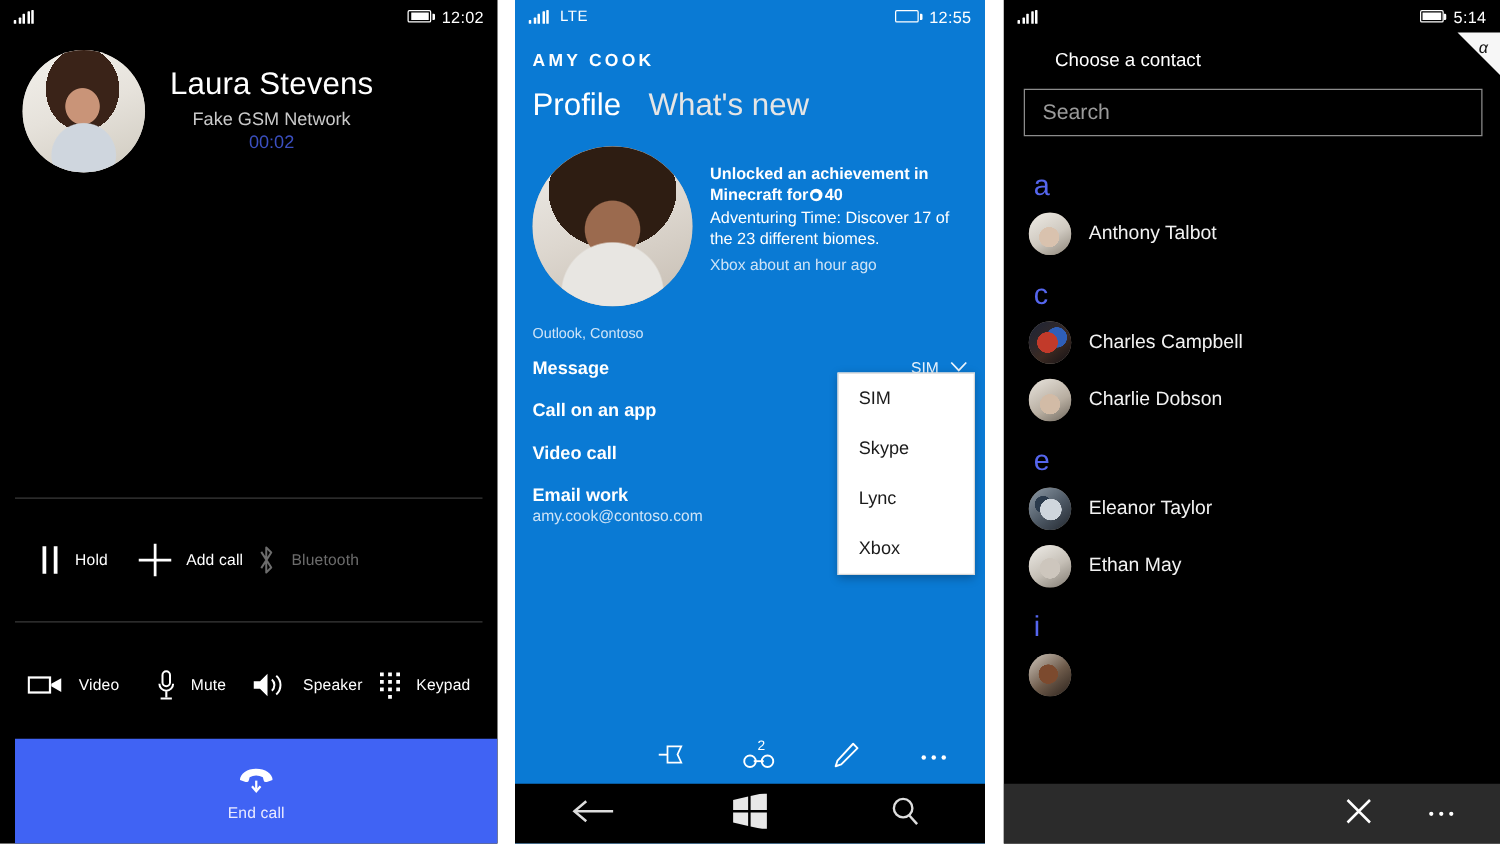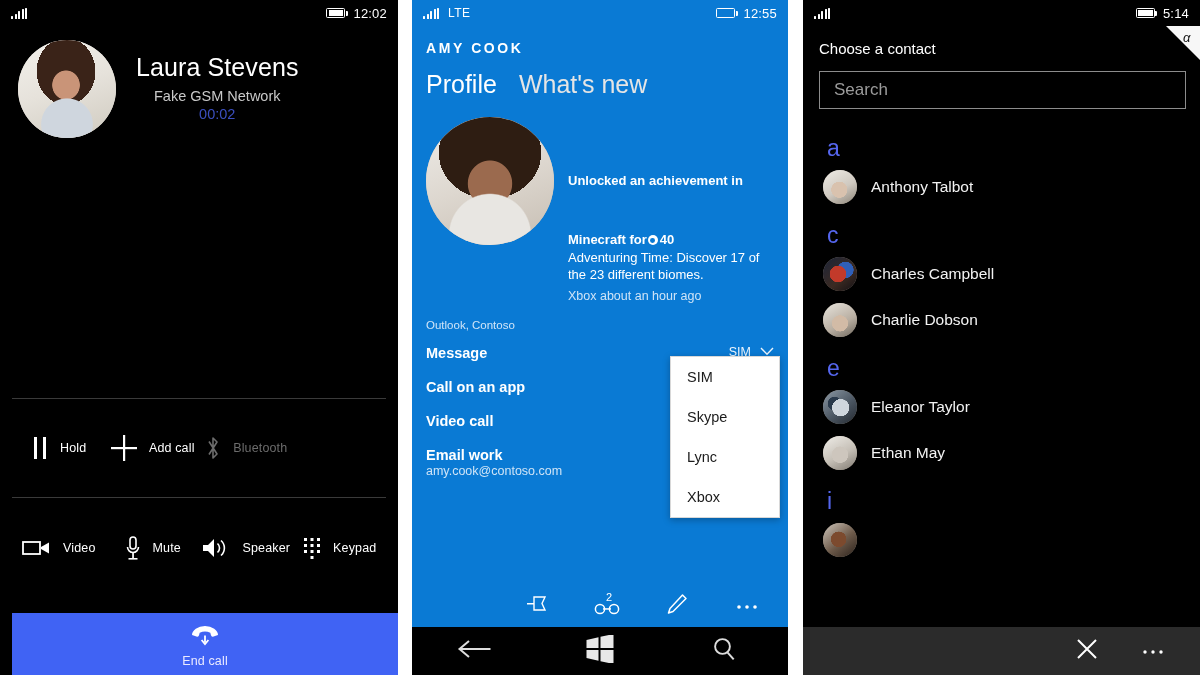--- a/index.html
+++ b/index.html
@@ -48,37 +48,37 @@
   .pad { position:absolute; left:12px; right:12px; }
   .divider { height:1px; background:#3a3a3a; }
   .row-actions { display:flex; }
   .act { flex:1 1 0; display:flex; flex-direction:row; align-items:center;
          justify-content:center; gap:11px; color:#fff; }
   .act.disabled { color:#6c6c6c; }
   .act-lbl { font-size:12.5px; letter-spacing:.15px; }
   .act-ico { height:26px; display:flex; align-items:center; justify-content:center; }
   .act-ico svg { display:block; }
 
-  .endcall { position:absolute; left:12px; right:0; bottom:0; height:62px;
+  .endcall { position:absolute; left:12px; right:0; bottom:0; height:84px;
              background:#4063f4; display:flex; flex-direction:column;
              align-items:center; justify-content:center; gap:7px; color:#fff; }
   .endcall .act-lbl { font-size:12.5px; color:#eaeaff; }
 
   
   .p2-title { font-size:14px; font-weight:700; letter-spacing:2.6px; color:#fff;
               padding:14px 0 0 14px; }
   .p2-tabs { display:flex; align-items:flex-end; gap:22px; padding:14px 0 0 14px; }
   .p2-tab { font-size:25px; color:#e5e5e5; font-weight:400; }
   .p2-tab.active { color:#ffffff; }
 
   .p2-card { display:flex; padding:18px 14px 0 14px; }
   .avatar-md { width:128px; height:128px; border-radius:50%; flex:0 0 auto;
                overflow:hidden; position:relative; background:#cdbba9; }
   .ach { margin-left:14px; padding-top:13px; color:#fff; }
-  .ach-b { font-size:13px; font-weight:700; line-height:1.32;margin-top:42px; }
+  .ach-b { font-size:13px; font-weight:700; line-height:1.32; }
   .ach-n { font-size:13px; line-height:1.32; margin-top:1px; }
   .ach-s { font-size:12.5px; color:#cfe4f7; margin-top:5px; }
   .gpoint { display:inline-block; width:10px; height:10px; border-radius:50%;
             background:#fff; position:relative; top:1px; margin:0 2px 0 1px; }
   .gpoint::after{content:"";position:absolute;inset:2.6px;border-radius:50%;background:#0a7ad4;}
 
   .p2-src { font-size:11.5px; color:#d0e5f8; padding:16px 0 0 14px; }
 
   .p2-list { padding:14px 0 0 14px; position:relative; }
   .li { padding:0 0 18px 0; position:relative; }
@@ -97,21 +97,21 @@
                gap:0; padding-right:6px; }
   .ab-btn { width:70px; display:flex; flex-direction:column; align-items:center;
             justify-content:center; color:#fff; position:relative; }
   .ab-badge { position:absolute; top:-1px; left:50%; transform:translateX(-1px);
               font-size:11px; color:#fff; }
   .p2-navbar { position:absolute; left:0; right:0; bottom:0; height:48px; background:#000;
                display:flex; align-items:center; }
   .nav-btn { flex:1 1 0; display:flex; align-items:center; justify-content:center; }
 
   
-  .p3-head { font-size:15px; color:#fff; padding:14px 0 0 16px; }
+  .p3-head { font-size:15px; color:#fff; padding:14px 0 0 16px;margin-left:25px; }
   .p3-search { margin:14px 14px 0 16px; height:38px; border:1.4px solid #8c8c8c;
                display:flex; align-items:center; padding:0 14px;
                font-size:17px; color:#9b9b9b; background:transparent; }
   .p3-list { padding-top:14px; }
   .letter { font-size:23px; color:#5566ee; padding:14px 0 4px 24px; line-height:1; }
   .contact { display:flex; align-items:center; gap:14px; padding:6px 0 6px 20px; }
   .avatar-sm { width:34px; height:34px; border-radius:50%; flex:0 0 auto;
                overflow:hidden; position:relative; background:#8c8377; }
   .contact-name { font-size:15.5px; color:#f2f2f2; }
   .p3-appbar { position:absolute; left:0; right:0; bottom:0; height:48px;

